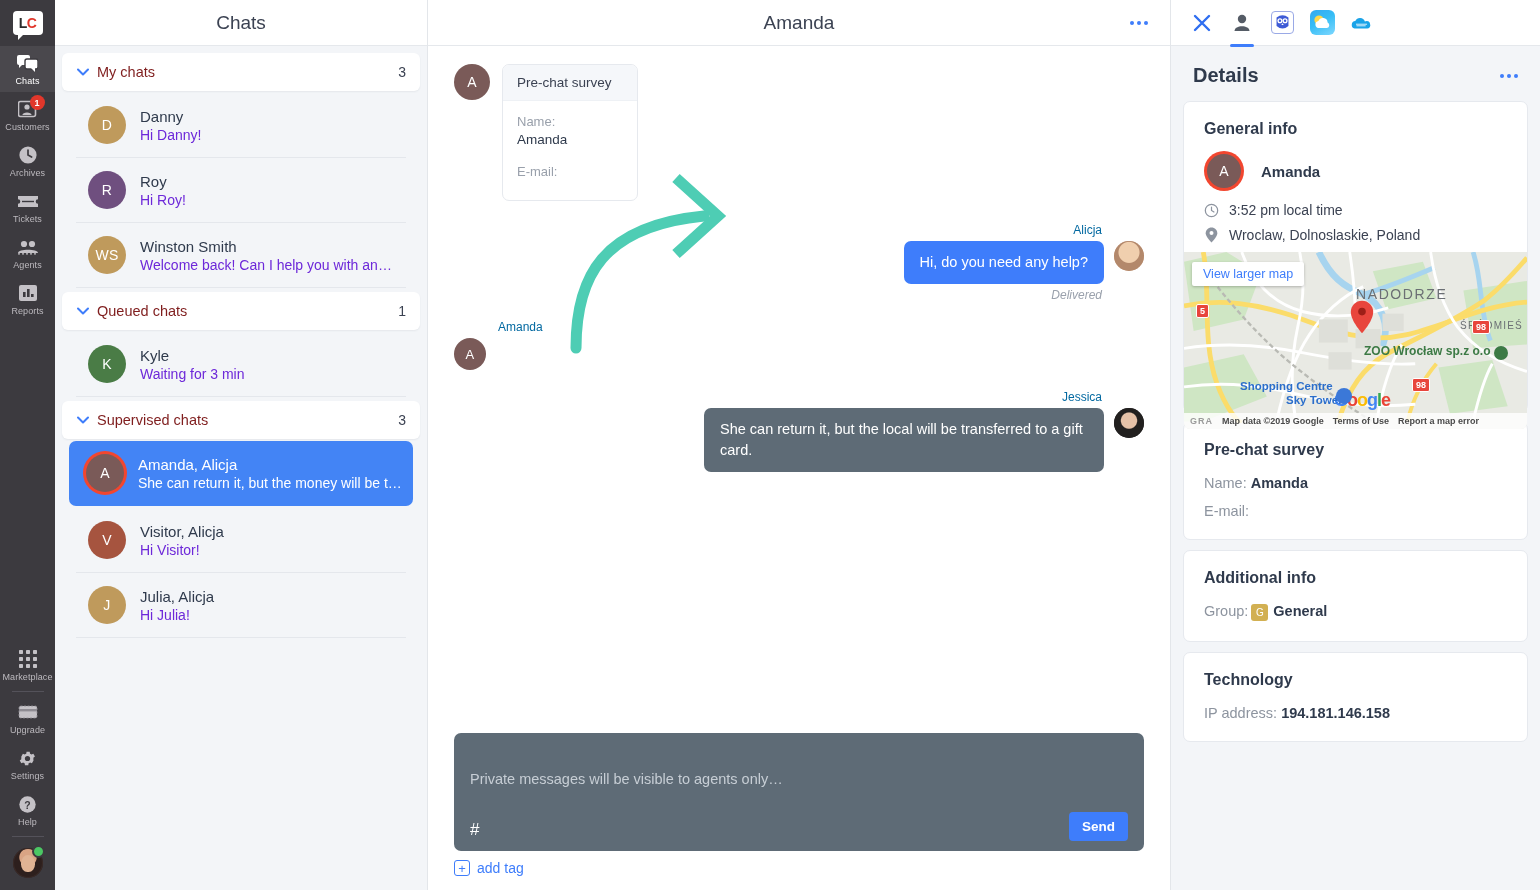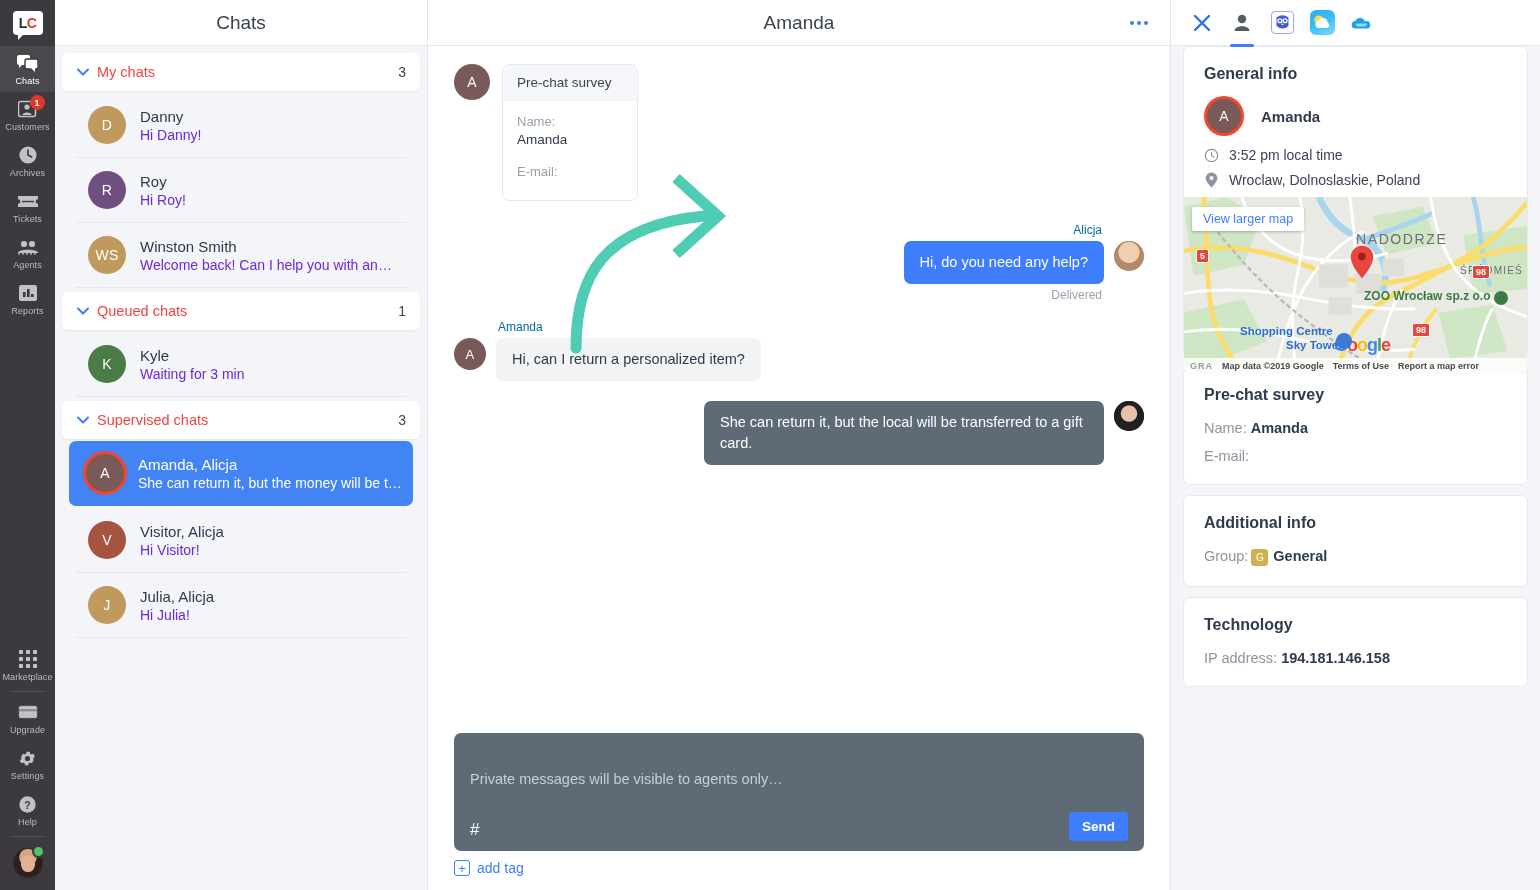--- a/index.html
+++ b/index.html
@@ -82,21 +82,21 @@
   .group-header {
     background: #ffffff; border-radius: 6px; height: 38px;
     display: flex; align-items: center; padding: 0 14px;
     box-shadow: 0 1px 2px rgba(40,50,70,0.07);
     margin-bottom: 2px; cursor: pointer;
   }
   .chev {
     width: 13px; height: 13px; margin-right: 8px; flex: 0 0 13px;
     display: flex; align-items: center; justify-content: center;
   }
-  .group-name { font-size: 14.5px; color: #ef4444; flex: 1 1 auto; }
+  .group-name { font-size: 14.5px; color: #7f1d1d; flex: 1 1 auto; }
   .group-count { font-size: 14px; color: #3b4252; }
   .chat-row {
     display: flex; align-items: center; gap: 14px;
     padding: 13px 10px 13px 12px; cursor: pointer;
     border-bottom: 1px solid #e4e7ec; margin: 0 14px;
   }
   .chat-row.selected {
     background: #4384f5; border-radius: 7px; border-bottom: 1px solid transparent;
     margin: 2px 7px; padding: 13px 10px 13px 17px;
   }
@@ -144,21 +144,21 @@
   .msg-meta.left { padding-left: 44px; }
   .msg-line { display: flex; align-items: flex-start; gap: 10px; }
   .msg-line.right { justify-content: flex-end; }
   .bubble {
     border-radius: 7px; padding: 11px 16px; font-size: 14.5px; line-height: 1.45;
     max-width: 400px;
   }
   .bubble.customer { background: #f2f3f5; color: #2f3a4c; }
   .bubble.agent { background: #3e7dfb; color: #fff; }
   .bubble.private { background: #5e6b76; color: #fff; max-width: 400px; }
-  .delivered { font-size: 12px; color: #9aa1ac; text-align: right; padding-right: 42px; margin-top: 4px; }
+  .delivered { font-size: 12px; color: #9aa1ac; text-align: right; padding-right: 42px; margin-top: 4px; font-style: italic; }
   .photo-av { width: 30px; height: 30px; border-radius: 50%; overflow: hidden; flex: 0 0 30px; position: relative; }
   .photo-av.alicja { background: #d9b49a; }
   .photo-av.alicja:before { content:""; position:absolute; inset:0; background: radial-gradient(circle at 50% 38%, #f0cfae 0 42%, #b3886b 46% 100%); }
   .photo-av.jessica { background: #2c2c30; }
   .photo-av.jessica:before { content:""; position:absolute; inset:0; background: radial-gradient(circle at 50% 42%, #e6c2a8 0 33%, #22201f 38% 100%); }
 
   .arrow-anno { position: absolute; left: 130px; top: 110px; pointer-events: none; }
 
   .composer-wrap { padding: 10px 26px 14px 26px; }
   .composer {
@@ -524,25 +524,25 @@
           <div class="bubble agent">Hi, do you need any help?</div>
           <span class="photo-av alicja"></span>
         </div>
         <div class="delivered">Delivered</div>
       </div>
 
       <div class="msg-block" style="margin-top:18px">
         <div class="msg-meta left">Amanda</div>
         <div class="msg-line">
           <span class="avatar" style="background:#7a5a58;width:32px;height:32px;flex:0 0 32px;font-size:13px">A</span>
-          <div class="bubble customer">Hi, can I return a personalized item?</div>
         </div>
       </div>
 
       <div class="msg-block" style="margin-top:20px">
+        <div class="msg-meta right">Jessica</div>
         <div class="msg-line right">
           <div class="bubble private">She can return it, but the local will be transferred to a gift card.</div>
           <span class="photo-av jessica"></span>
         </div>
       </div>
 
       <div class="arrow-anno">
         <svg width="180" height="200" viewBox="0 0 180 200">
           <path d="M18 192 C18 120 45 70 146 60" stroke="#4ecdb4" stroke-width="11" fill="none" stroke-linecap="round"></path>
           <path d="M118 22 L160 60 L118 98" stroke="#4ecdb4" stroke-width="11" fill="none" stroke-linecap="butt" stroke-linejoin="miter"></path>
@@ -601,20 +601,28 @@
       <span class="app-ico">
         <span class="sf-cloud">
           <svg width="28" height="16" viewBox="0 0 30 16">
               <path d="M7 14 a4.2 4.2 0 0 1 0.8-8.2 a5.6 5.6 0 0 1 10.3 0.6 a3.6 3.6 0 0 1 5.6 3 a3.4 3.4 0 0 1-3.3 4.6 Z" fill="#1aa3e8"></path>
               <path d="M9 9.3 h11 M9.5 11 h9" stroke="#ffffff" stroke-width="0.9" stroke-linecap="round"></path>
             </svg>
         </span>
       </span>
     </div>
 
+    <div class="details-title-row">
+      <span class="details-title">Details</span>
+      <span class="kebab" style="position:static">
+          <i></i>
+          <i></i>
+          <i></i>
+        </span>
+    </div>
 
     <div class="details-body">
 
       <div class="card" style="padding-bottom:0">
         <div class="card-title">General info</div>
         <div class="person-row">
           <span class="avatar ringed" style="background:#7a5a58;width:34px;height:34px;flex:0 0 34px;margin-left:3px">A</span>
           <span style="font-size:15px;color:#2f3a4c;font-weight:bold;margin-left:6px">Amanda</span>
         </div>
         <div class="info-row">

